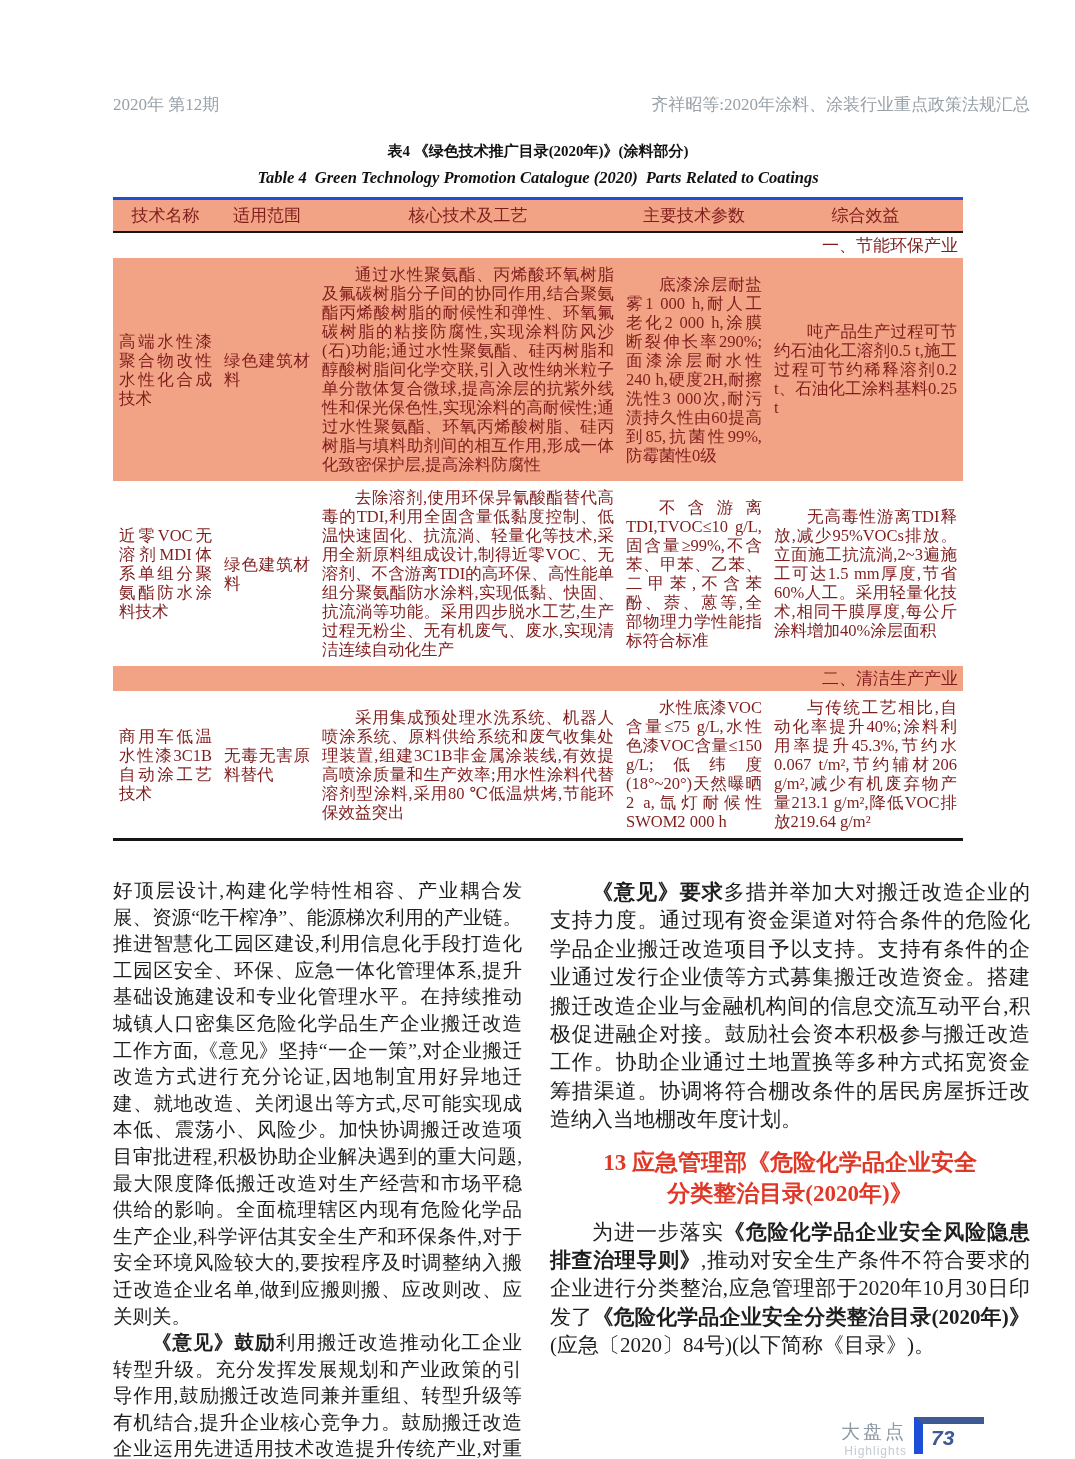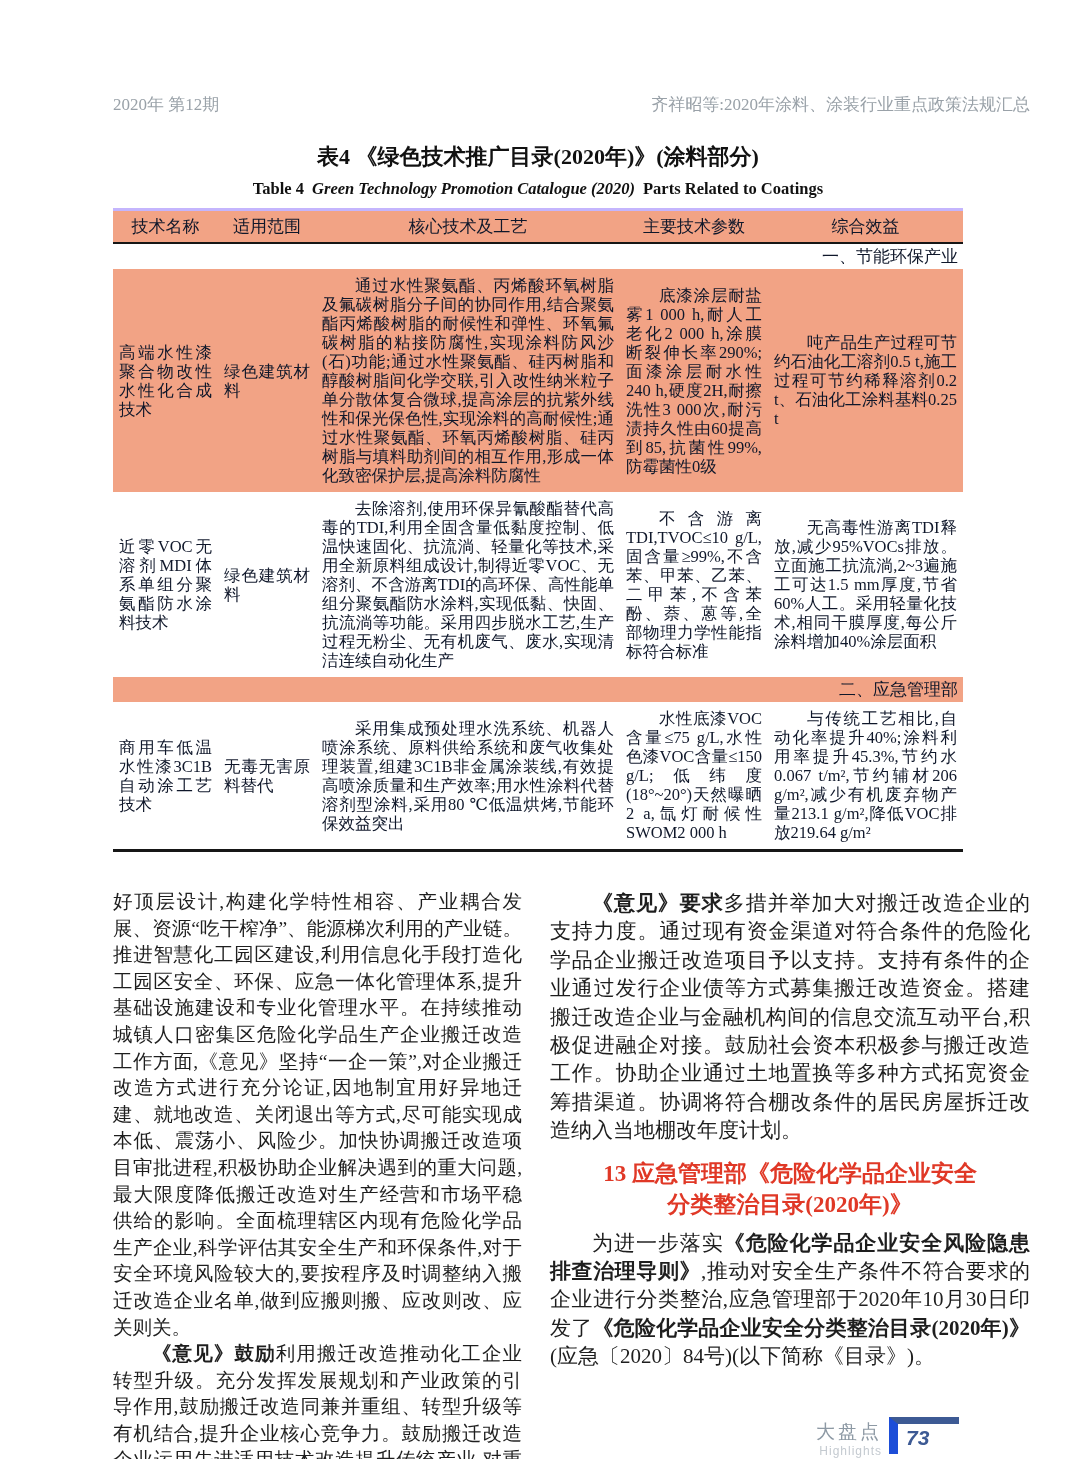--- a/index.html
+++ b/index.html
@@ -8,46 +8,46 @@
     background:#ffffff; color:#1e1e1e; overflow:hidden;
     font-family:"Liberation Serif","DejaVu Serif",serif;
     padding:56px 45px 0 113px;
     margin-top:37px;
   }
   
   .page-header { display:flex; justify-content:space-between; width:917px;
     color:#99a1a8; font-size:17px; }
   
   .table-block { width:850px; margin-top:26px; }
-  .tbl-title-cn { text-align:center; font-weight:bold; font-size:22px; color:#111; }
+  .tbl-title-cn { text-align:center; font-weight:bold; font-size:15px; color:#111; }
   .tbl-title-en { text-align:center; font-weight:bold; font-size:16.5px; margin-top:7px; color:#111; }
-  .tbl-title-en span { margin:0 4px; }
+  .tbl-title-en span { margin:0 4px;font-style:italic; }
   .tbl-title-en .i { font-style:italic; }
   
   table.cat-table { width:850px; border-collapse:collapse; margin-top:9px;
-    border-top:3px solid #c4b5fd; border-bottom:3px solid #161616;
-    font-size:16.5px; line-height:19px; color:#0f172a; table-layout:fixed; }
+    border-top:3px solid #1d4ed8; border-bottom:3px solid #161616;
+    font-size:16.5px; line-height:19px; color:#7f1d1d; table-layout:fixed; }
   table.cat-table th { font-weight:normal; font-size:17px; text-align:center;
     padding:6px 2px; border-bottom:2px solid #161616; }
   table.cat-table td { vertical-align:middle; padding:7px 6px; }
   tr.shaded th, tr.shaded td { background:#f2a385; }
   tr.section-row td { text-align:right; padding:3px 5px; font-size:17px; }
   td.c-name, td.c-scope { text-align:justify; padding:4px 8px; }
   td.c-par { text-align:justify; text-indent:2em; }
   
   .body-columns { display:flex; width:917px; margin-top:37px; }
   .col p { margin:0; text-align:justify; }
   .col p.indent { text-indent:2em; }
   .col-left  { width:409px; font-size:19.5px; line-height:26.6px; }
   .col-right { width:480px; margin-left:28px; font-size:21px; line-height:28.4px; }
   .b { font-weight:bold; }
   .h13 { color:#e03826; font-weight:bold; font-size:23px; line-height:31px;
     text-align:center; margin:13px 0 9px 0; }
   
-  .page-footer { position:absolute; right:116px; bottom:38px; display:flex; align-items:flex-start; }
+  .page-footer { position:absolute; right:91px; bottom:38px; display:flex; align-items:flex-start; }
   .footer-labels { text-align:right; margin-right:7px; margin-top:2px;
     font-family:"Liberation Sans","DejaVu Sans",sans-serif; }
   .footer-cn { color:#8d99a4; font-size:19px; letter-spacing:3px; }
   .footer-en { color:#c4cad0; font-size:12px; margin-top:-1px; letter-spacing:1px; }
   .page-num-box { border-left:9px solid #1d4ed8; border-top:7px solid #3d5a94;
     width:42px; height:28px; padding:2px 11px 0 8px; }
   .page-num-box span { color:#3d5a94; font-weight:bold; font-style:italic; font-size:21px;
     font-family:"Liberation Sans","DejaVu Sans",sans-serif; }
 </style>
 </head>
@@ -94,21 +94,21 @@
             <td class="c-par">吨产品生产过程可节约石油化工溶剂0.5 t,施工过程可节约稀释溶剂0.2 t、石油化工涂料基料0.25 t</td>
           </tr>
           <tr class="">
             <td class="c-name">近零VOC无溶剂MDI体系单组分聚氨酯防水涂料技术</td>
             <td class="c-scope">绿色建筑材料</td>
             <td class="c-par">去除溶剂,使用环保异氰酸酯替代高毒的TDI,利用全固含量低黏度控制、低温快速固化、抗流淌、轻量化等技术,采用全新原料组成设计,制得近零VOC、无溶剂、不含游离TDI的高环保、高性能单组分聚氨酯防水涂料,实现低黏、快固、抗流淌等功能。采用四步脱水工艺,生产过程无粉尘、无有机废气、废水,实现清洁连续自动化生产</td>
             <td class="c-par">不含游离TDI,TVOC≤10 g/L,固含量≥99%,不含苯、甲苯、乙苯、二甲苯,不含苯酚、萘、蒽等,全部物理力学性能指标符合标准</td>
             <td class="c-par">无高毒性游离TDI释放,减少95%VOCs排放。立面施工抗流淌,2~3遍施工可达1.5 mm厚度,节省60%人工。采用轻量化技术,相同干膜厚度,每公斤涂料增加40%涂层面积</td>
           </tr>
           <tr class="section-row shaded">
-            <td colspan="5">二、应急管理部</td>
+            <td colspan="5">二、清洁生产产业</td>
           </tr>
           <tr class="">
             <td class="c-name">商用车低温水性漆3C1B自动涂工艺技术</td>
             <td class="c-scope">无毒无害原料替代</td>
             <td class="c-par">采用集成预处理水洗系统、机器人喷涂系统、原料供给系统和废气收集处理装置,组建3C1B非金属涂装线,有效提高喷涂质量和生产效率;用水性涂料代替溶剂型涂料,采用80 ℃低温烘烤,节能环保效益突出</td>
             <td class="c-par">水性底漆VOC含量≤75 g/L,水性色漆VOC含量≤150 g/L;低纬度(18°~20°)天然曝晒2 a,氙灯耐候性SWOM2 000 h</td>
             <td class="c-par">与传统工艺相比,自动化率提升40%;涂料利用率提升45.3%,节约水0.067 t/m²,节约辅材206 g/m²,减少有机废弃物产量213.1 g/m²,降低VOC排放219.64 g/m²</td>
           </tr>
         </tbody>
     </table>

